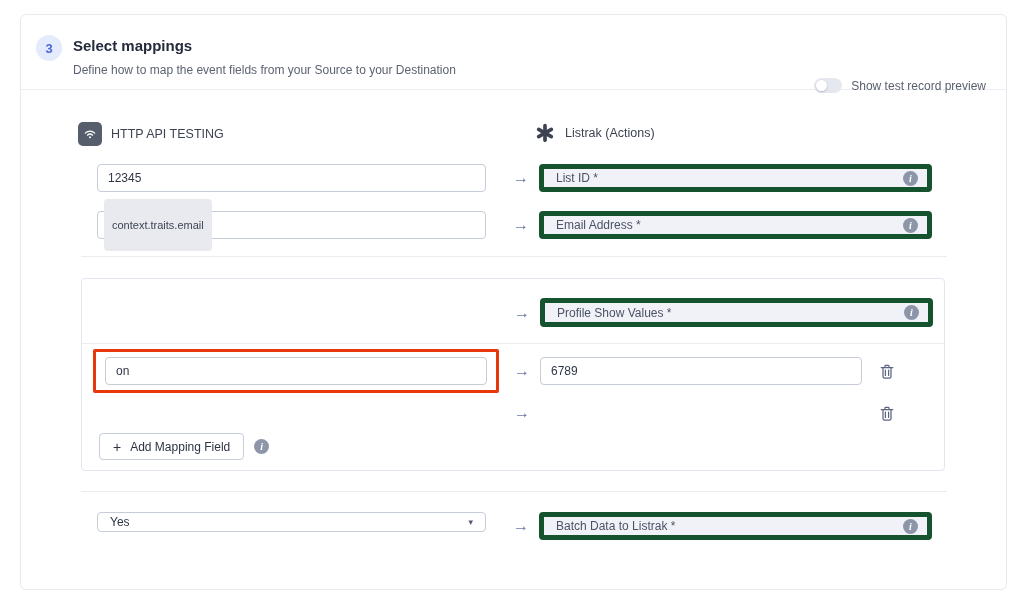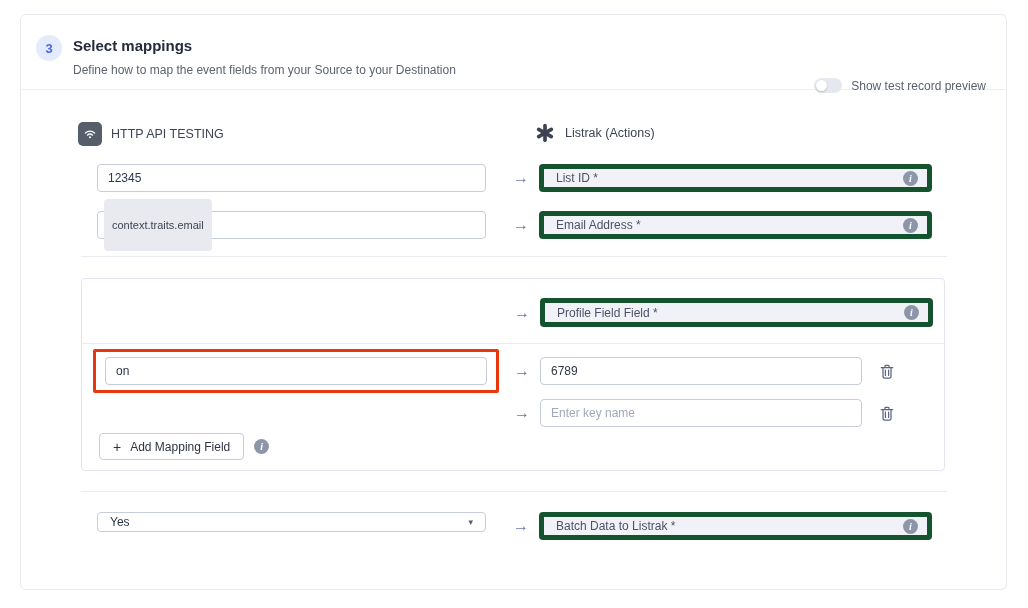--- a/index.html
+++ b/index.html
@@ -143,38 +143,37 @@
   <div class="gfield r2-right">
     <span>Email Address *</span>
     <span class="info-badge">i</span>
   </div>
 
   <div class="divider divider-a"></div>
 
   <div class="pbox">
     <div class="arrow prow-arrow">→</div>
     <div class="gfield prow-field">
-      <span>Profile Field Field *</span>
+      <span>Profile Show Values *</span>
       <span class="info-badge">i</span>
     </div>
     <div class="pdivider"></div>
 
     <div class="red-rect">
       <input class="tinput on-input" value="on" style="">
     </div>
     <div class="arrow mrow1-arrow">→</div>
     <input class="tinput mrow1-right" value="6789" style="">
     <button class="trash-btn trash1">
       <svg width="14" height="15" viewBox="0 0 14 15">
           <path d="M1.2 3.6h11.6M5 3.3V2a.6.6 0 0 1 .6-.6h2.8A.6.6 0 0 1 9 2v1.3M3 3.8v8.7A1.5 1.5 0 0 0 4.5 14h5A1.5 1.5 0 0 0 11 12.5V3.8M5.4 6.2v5.2M8.6 6.2v5.2" stroke="currentColor" stroke-width="1.25" fill="none" stroke-linecap="round"></path>
         </svg>
     </button>
 
     <div class="arrow mrow2-arrow">→</div>
-    <input class="tinput mrow2-right" placeholder="Enter key name" style="">
     <button class="trash-btn trash2">
       <svg width="14" height="15" viewBox="0 0 14 15">
           <path d="M1.2 3.6h11.6M5 3.3V2a.6.6 0 0 1 .6-.6h2.8A.6.6 0 0 1 9 2v1.3M3 3.8v8.7A1.5 1.5 0 0 0 4.5 14h5A1.5 1.5 0 0 0 11 12.5V3.8M5.4 6.2v5.2M8.6 6.2v5.2" stroke="currentColor" stroke-width="1.25" fill="none" stroke-linecap="round"></path>
         </svg>
     </button>
 
     <div class="add-row">
       <button class="add-btn">
         <span class="plus">+</span>
         <span>Add Mapping Field</span>

